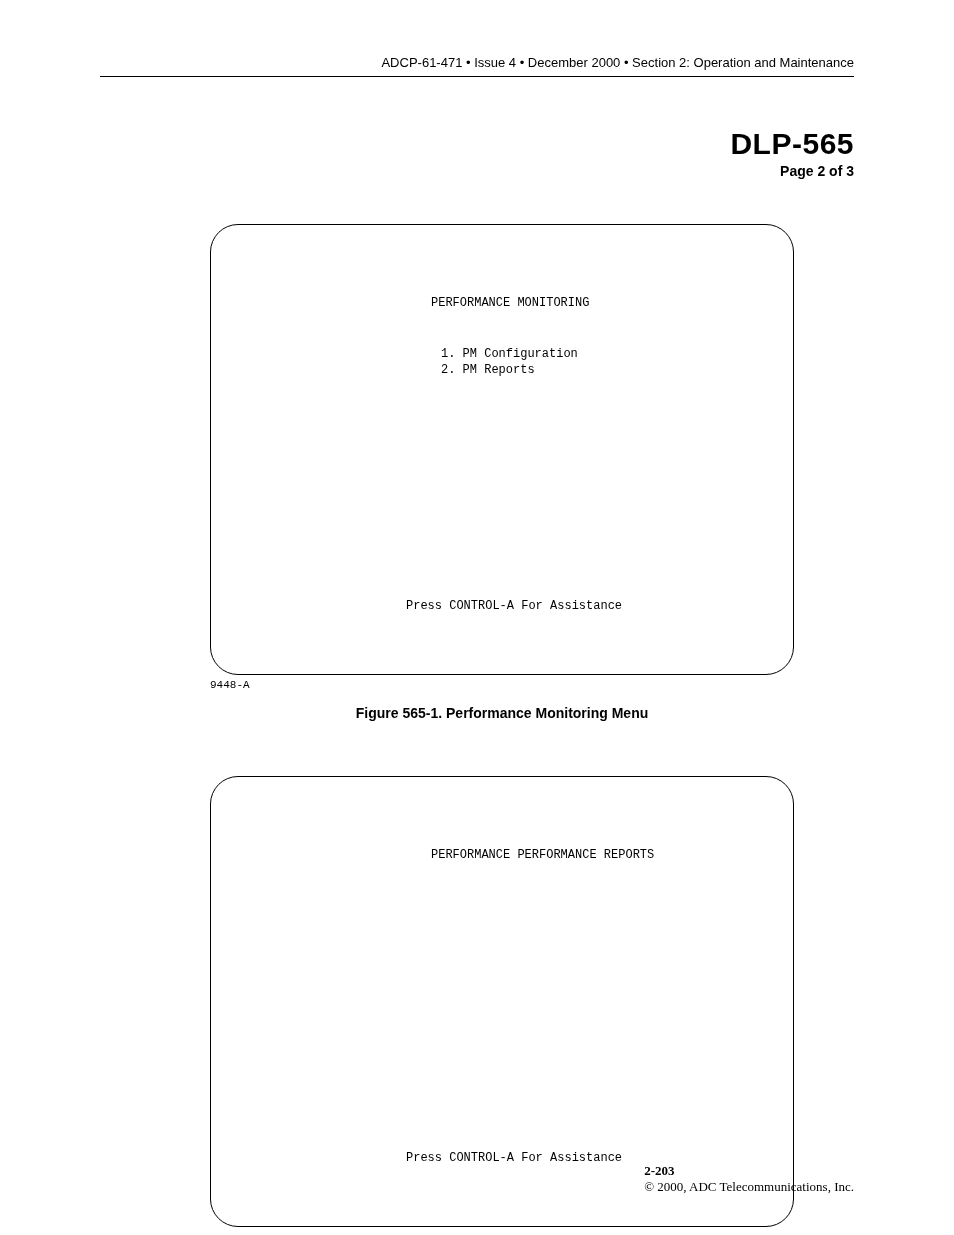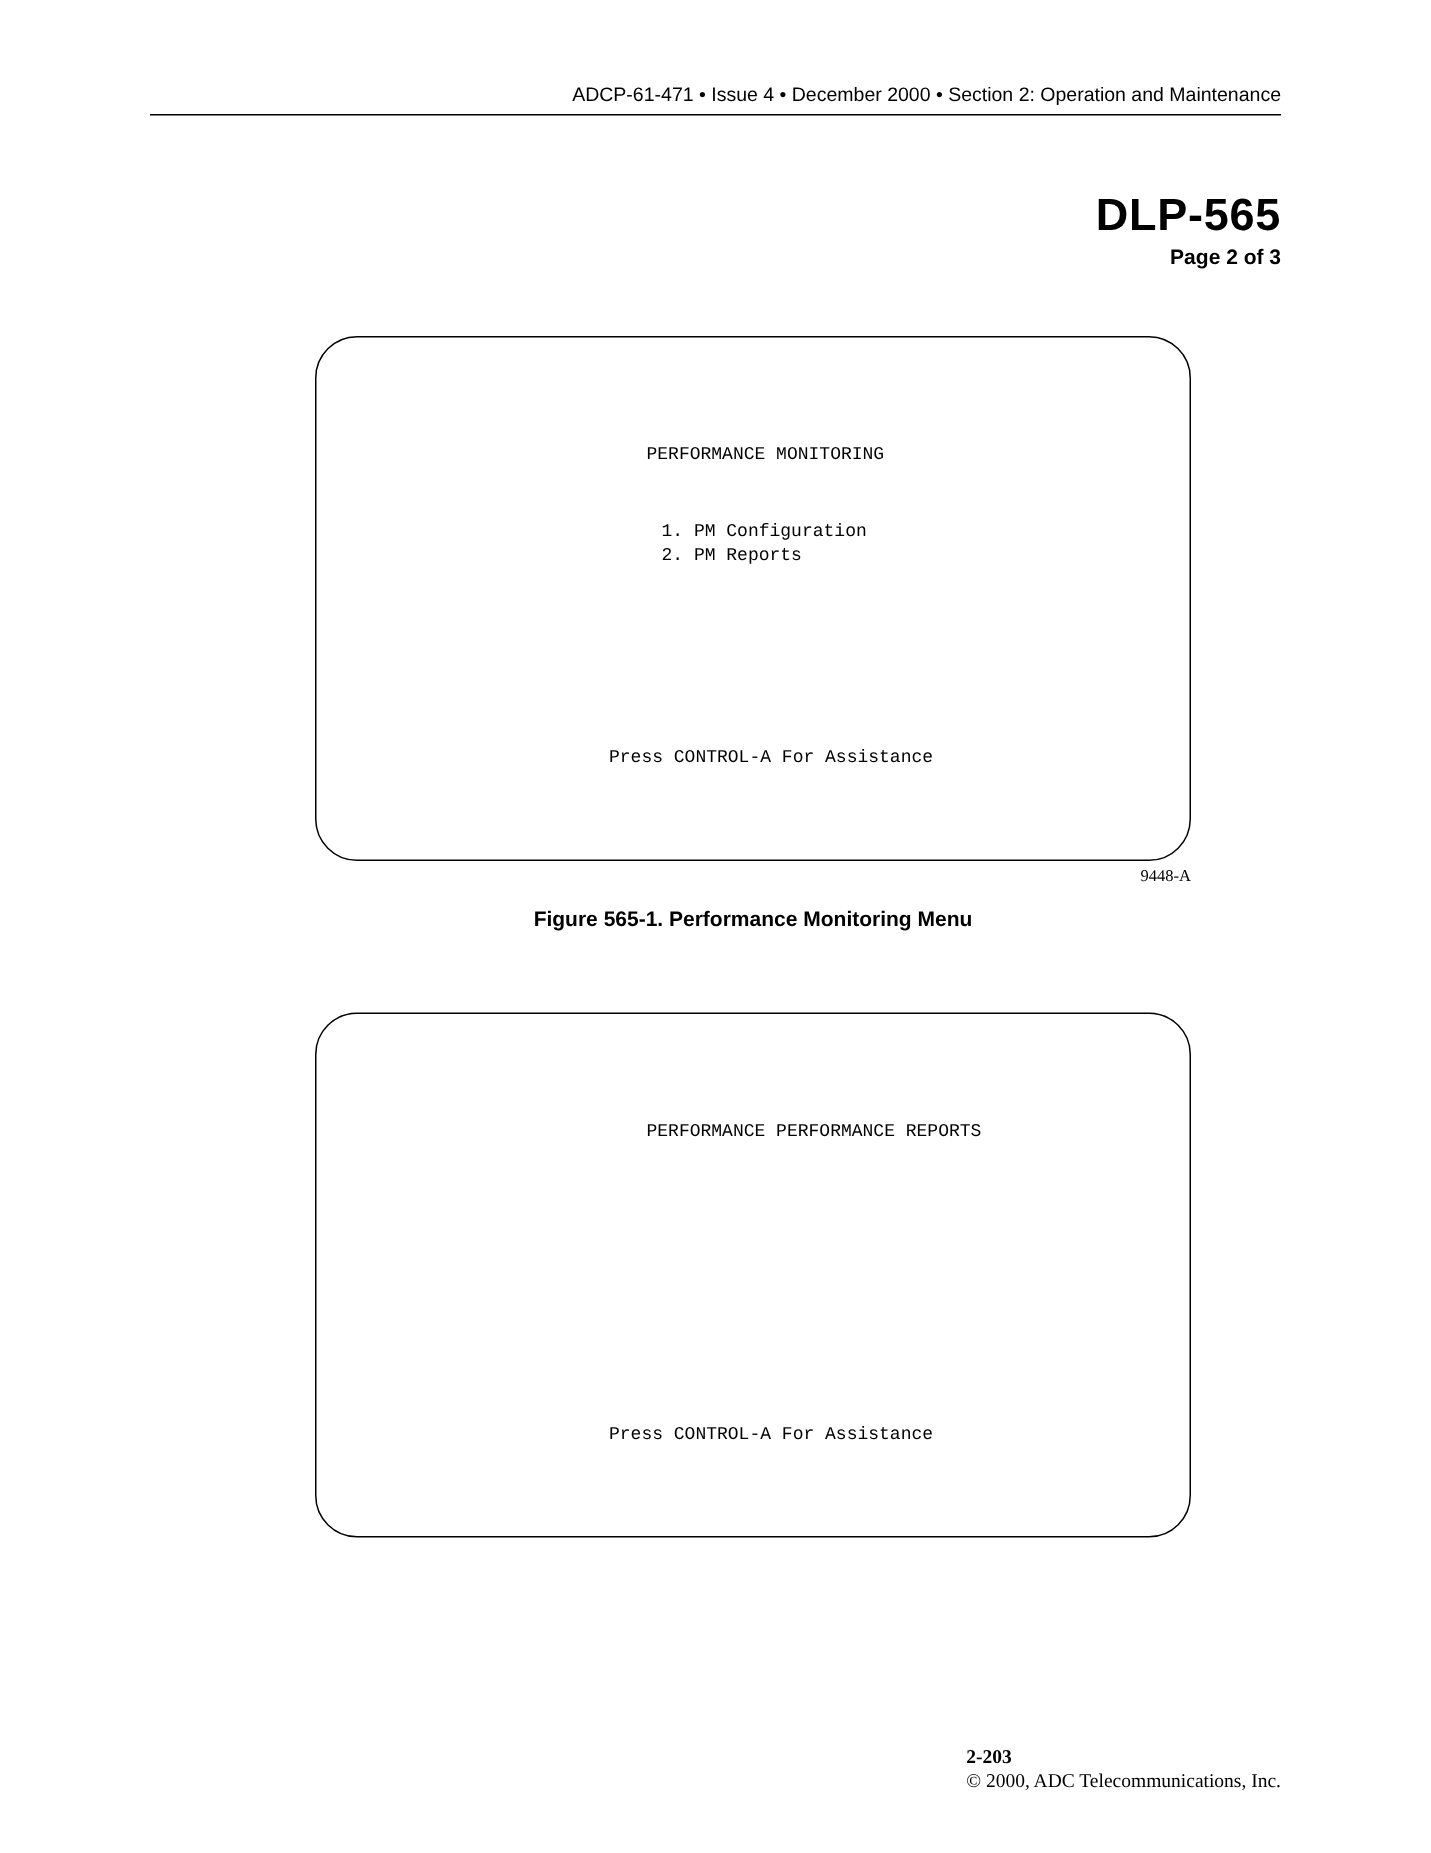--- a/index.html
+++ b/index.html
@@ -45,21 +45,21 @@
     margin-top: 2px;
   }
   .figure-block {
     margin-left: 110px;
     margin-right: 60px;
     margin-bottom: 30px;
   }
   .terminal-box {
     border: 1.5px solid #000;
     border-radius: 28px;
-    height: 350px;
+    height: 451px;
     position: relative;
     box-sizing: border-box;
     padding-top: 70px;
     font-family: "Courier New", Courier, monospace;
     font-size: 12px;
     line-height: 1.35;
     text-align: left;
   }
   .terminal-content {
     margin-left: 220px;
@@ -74,23 +74,22 @@
   .terminal-footer {
     position: absolute;
     bottom: 60px;
     left: 0;
     right: 0;
   }
   .terminal-footer-inner {
     margin-left: 195px;
   }
   .figure-ref {
-    font-family: Liberation Serif, serif;
+    font-family: Liberation Mono, monospace;
     font-size: 11px;
-    text-align: right;
     margin-top: 4px;
     margin-bottom: 14px;
   }
   .figure-caption {
     font-family: Arial, Helvetica, sans-serif;
     font-size: 14px;
     font-weight: bold;
     text-align: center;
     margin-bottom: 55px;
   }

